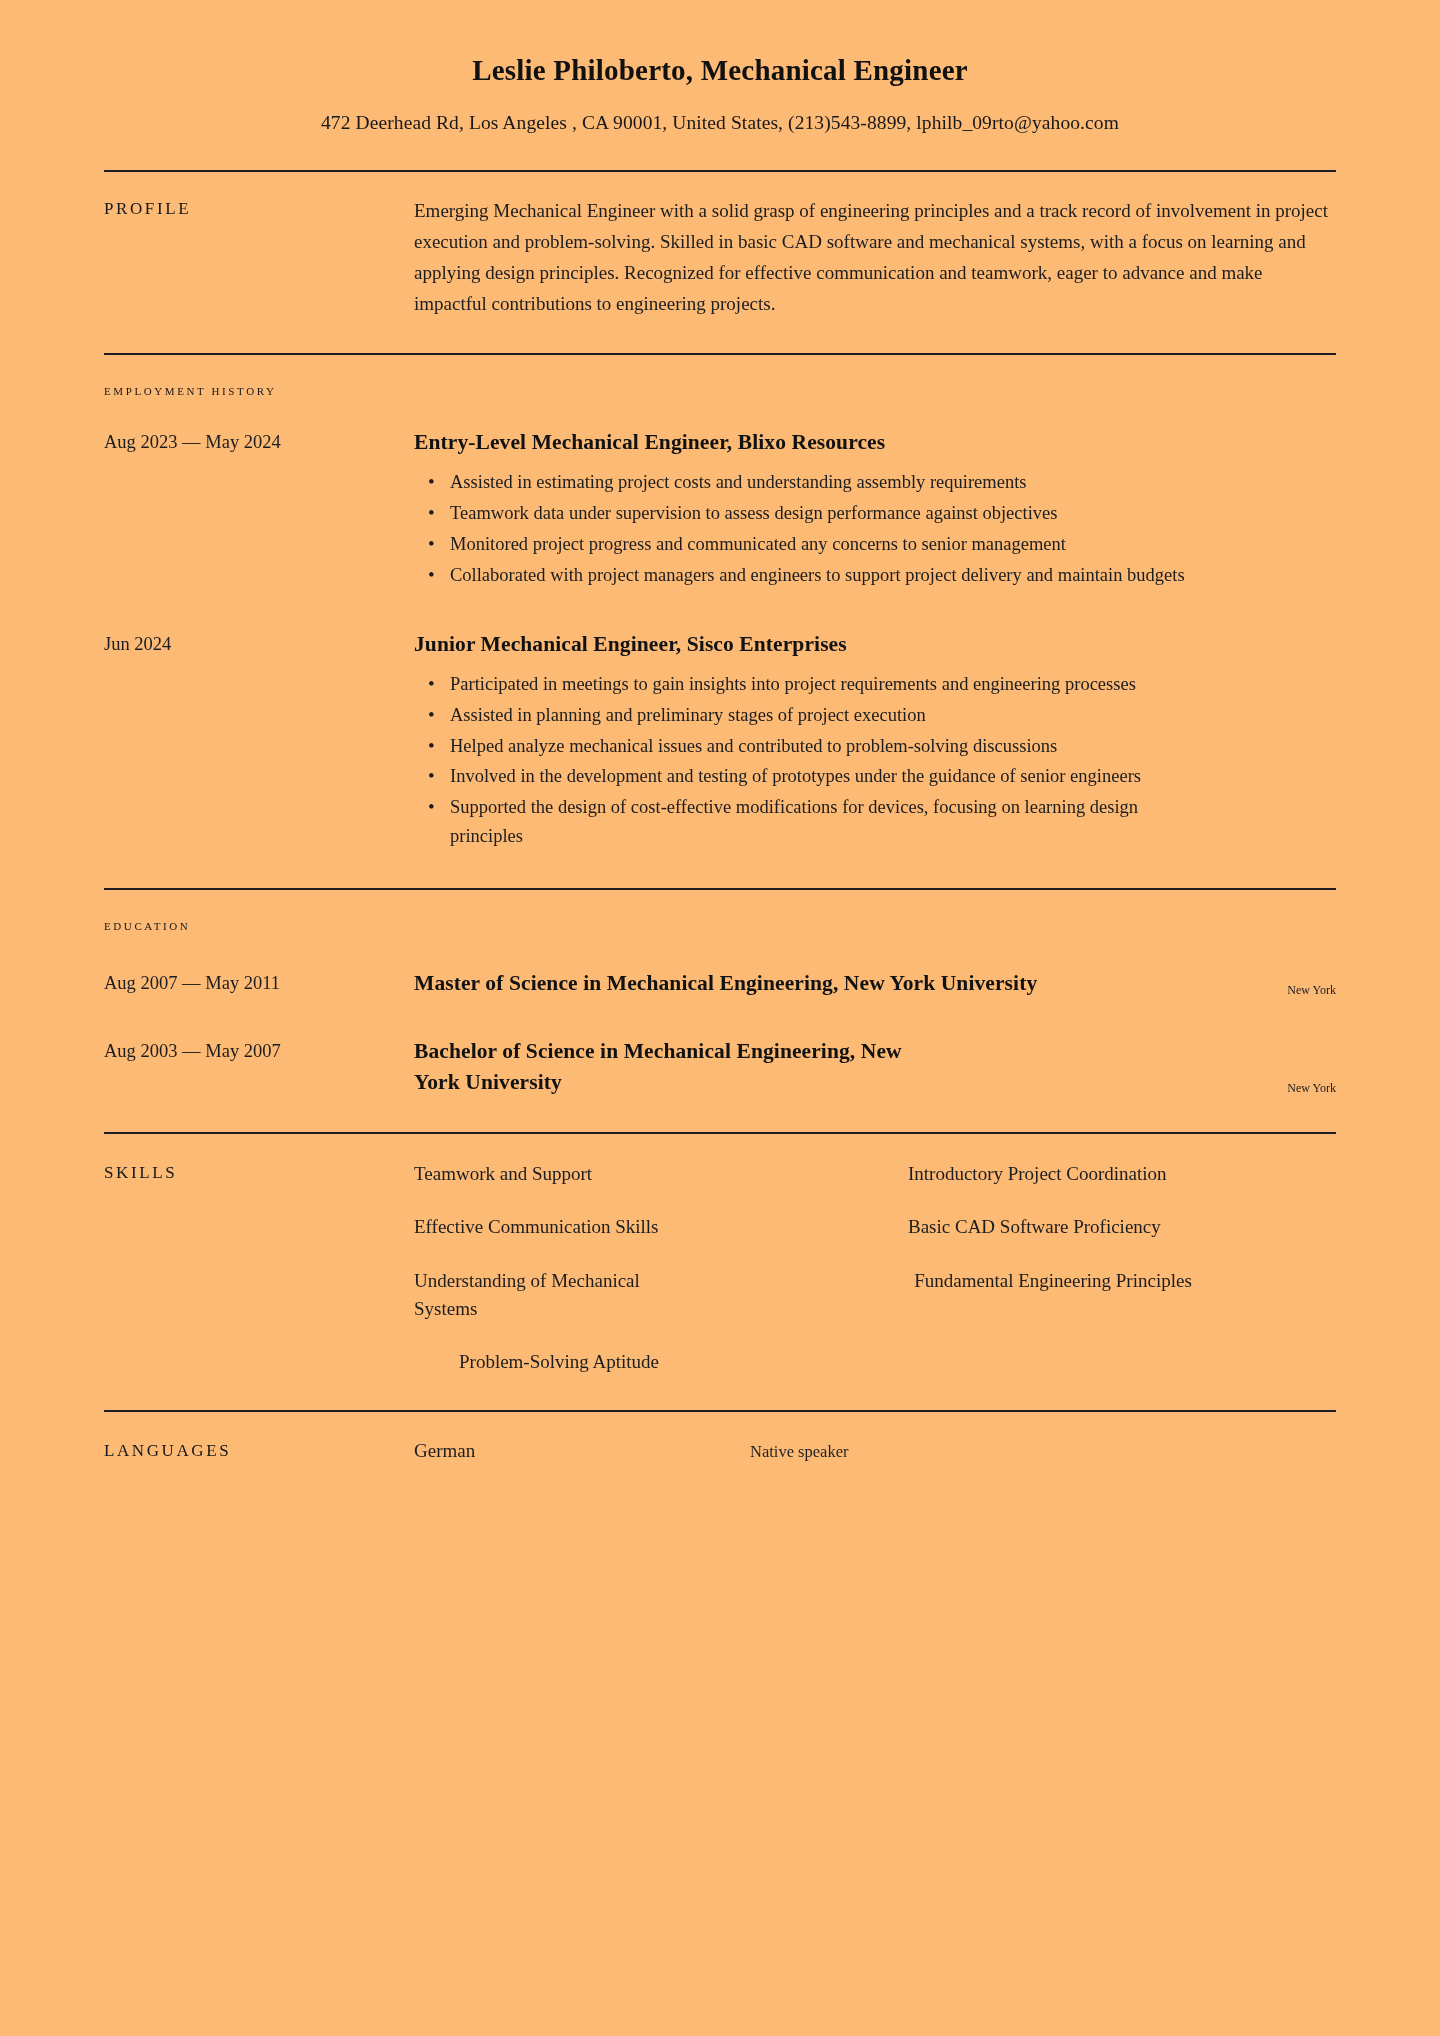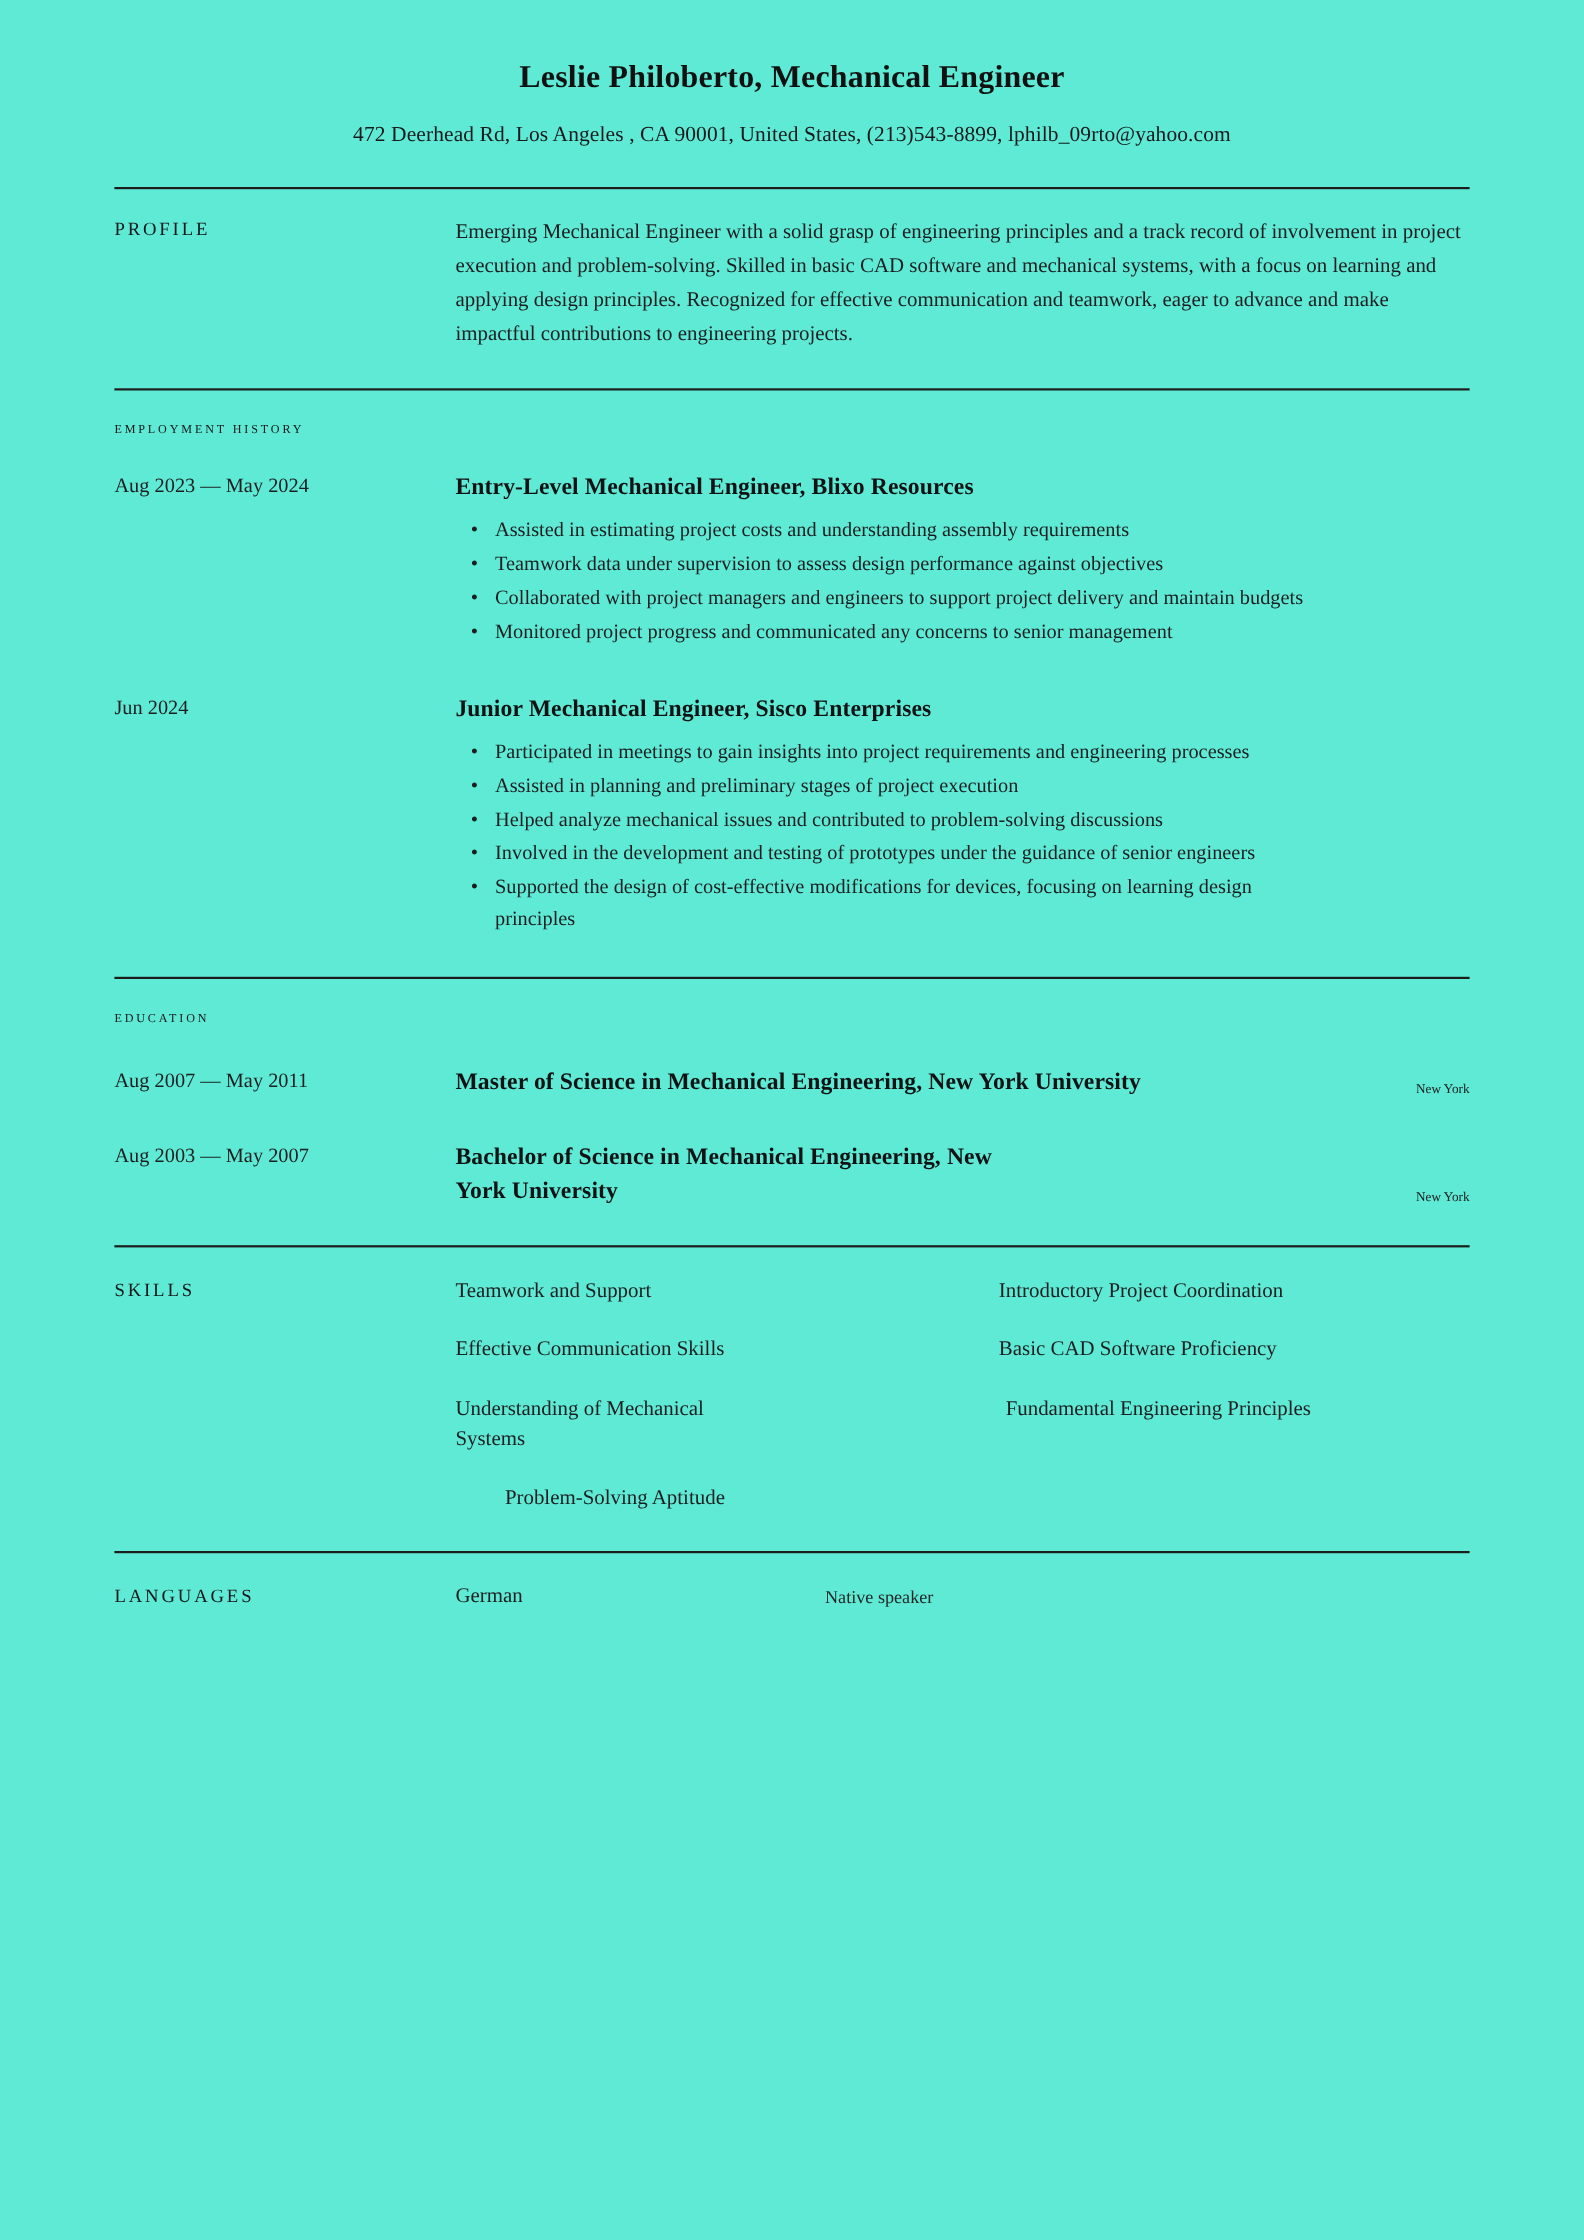--- a/index.html
+++ b/index.html
@@ -11,21 +11,21 @@
     width: 1440px;
     height: 2036px;
     font-family: "Liberation Serif", "DejaVu Serif", serif;
     color: #1a1a1a;
     -webkit-font-smoothing: antialiased;
   }
   .page {
     position: relative;
     width: 1440px;
     height: 2036px;
-    background: #5eead4;
+    background: #fdba74;
     box-sizing: border-box;
     padding: 0 104px;
   }
 
   
   .doc-header {
     padding-top: 52px;
     text-align: center;
   }
   .doc-title {
@@ -213,22 +213,22 @@
       <span class="section-head">EMPLOYMENT HISTORY</span>
     </div>
 
     <div class="entry">
       <div class="entry-date">Aug 2023 — May 2024</div>
       <div class="entry-main">
         <div class="entry-title">Entry-Level Mechanical Engineer, Blixo Resources</div>
         <ul class="bullets">
           <li>Assisted in estimating project costs and understanding assembly requirements</li>
           <li>Teamwork data under supervision to assess design performance against objectives</li>
+          <li>Monitored project progress and communicated any concerns to senior management</li>
           <li>Collaborated with project managers and engineers to support project delivery and maintain budgets</li>
-          <li>Monitored project progress and communicated any concerns to senior management</li>
         </ul>
       </div>
       <div class="entry-loc top"></div>
     </div>
 
     <div class="entry" style="padding-top:38px;">
       <div class="entry-date">Jun 2024</div>
       <div class="entry-main">
         <div class="entry-title">Junior Mechanical Engineer, Sisco Enterprises</div>
         <ul class="bullets">

